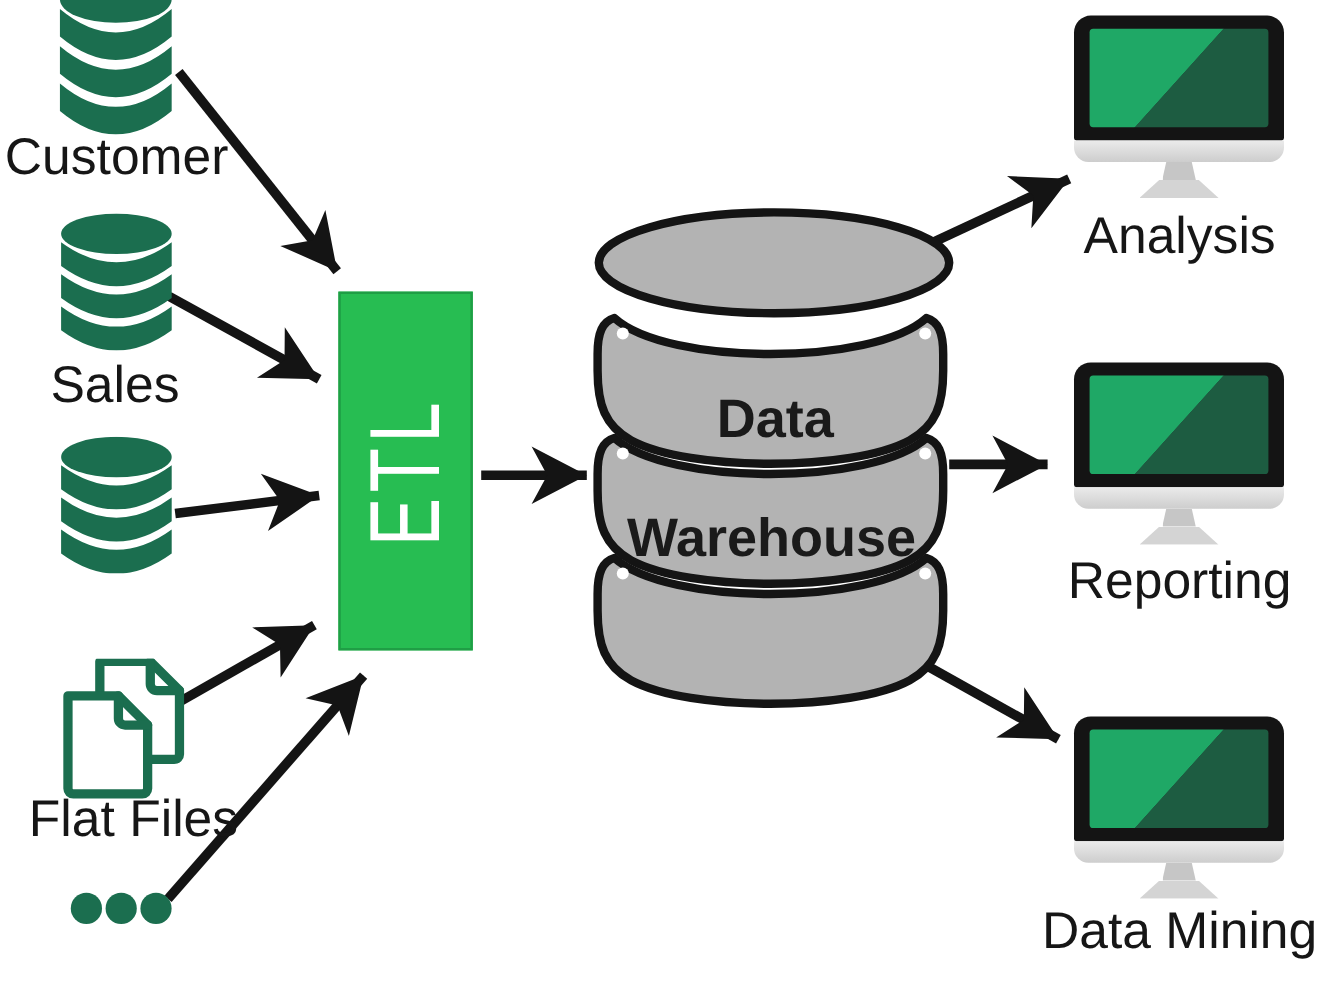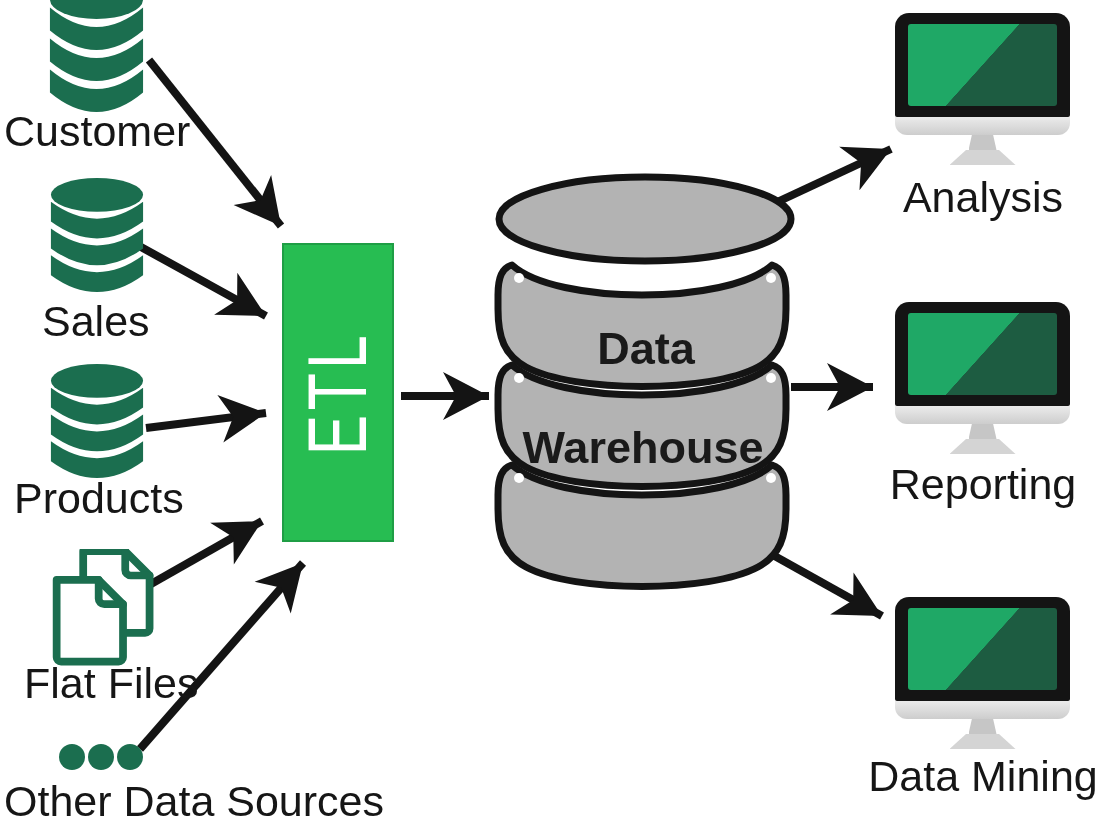--- a/index.html
+++ b/index.html
@@ -102,23 +102,21 @@
   </svg>
 
   <div class="dots">
     <span class="dot"></span>
     <span class="dot"></span>
     <span class="dot"></span>
   </div>
 
   <div class="diagram-label" style="left:42px;top:300px">Sales</div>
   <div class="diagram-label" style="left:4px;top:110px">Customer</div>
-  <div class="diagram-label" style="left:14px;top:477px">Products</div>
   <div class="diagram-label" style="left:24px;top:662px">Flat Files</div>
-  <div class="diagram-label" style="left:4px;top:780px">Other Data Sources</div>
 
   <div class="etl-box">
     <span class="etl-text">ETL</span>
   </div>
 
   <svg class="node" style="left:489px;top:173px" width="306" height="420" viewBox="0 0 306 420">
     <g fill="var(--warehouse-gray)" stroke="var(--arrow-black)" stroke-width="7" stroke-linejoin="round">
       <use href="#wh-band" x="3" y="288"></use>
       <use href="#wh-band" x="3" y="188"></use>
       <use href="#wh-band" x="3" y="88"></use>

